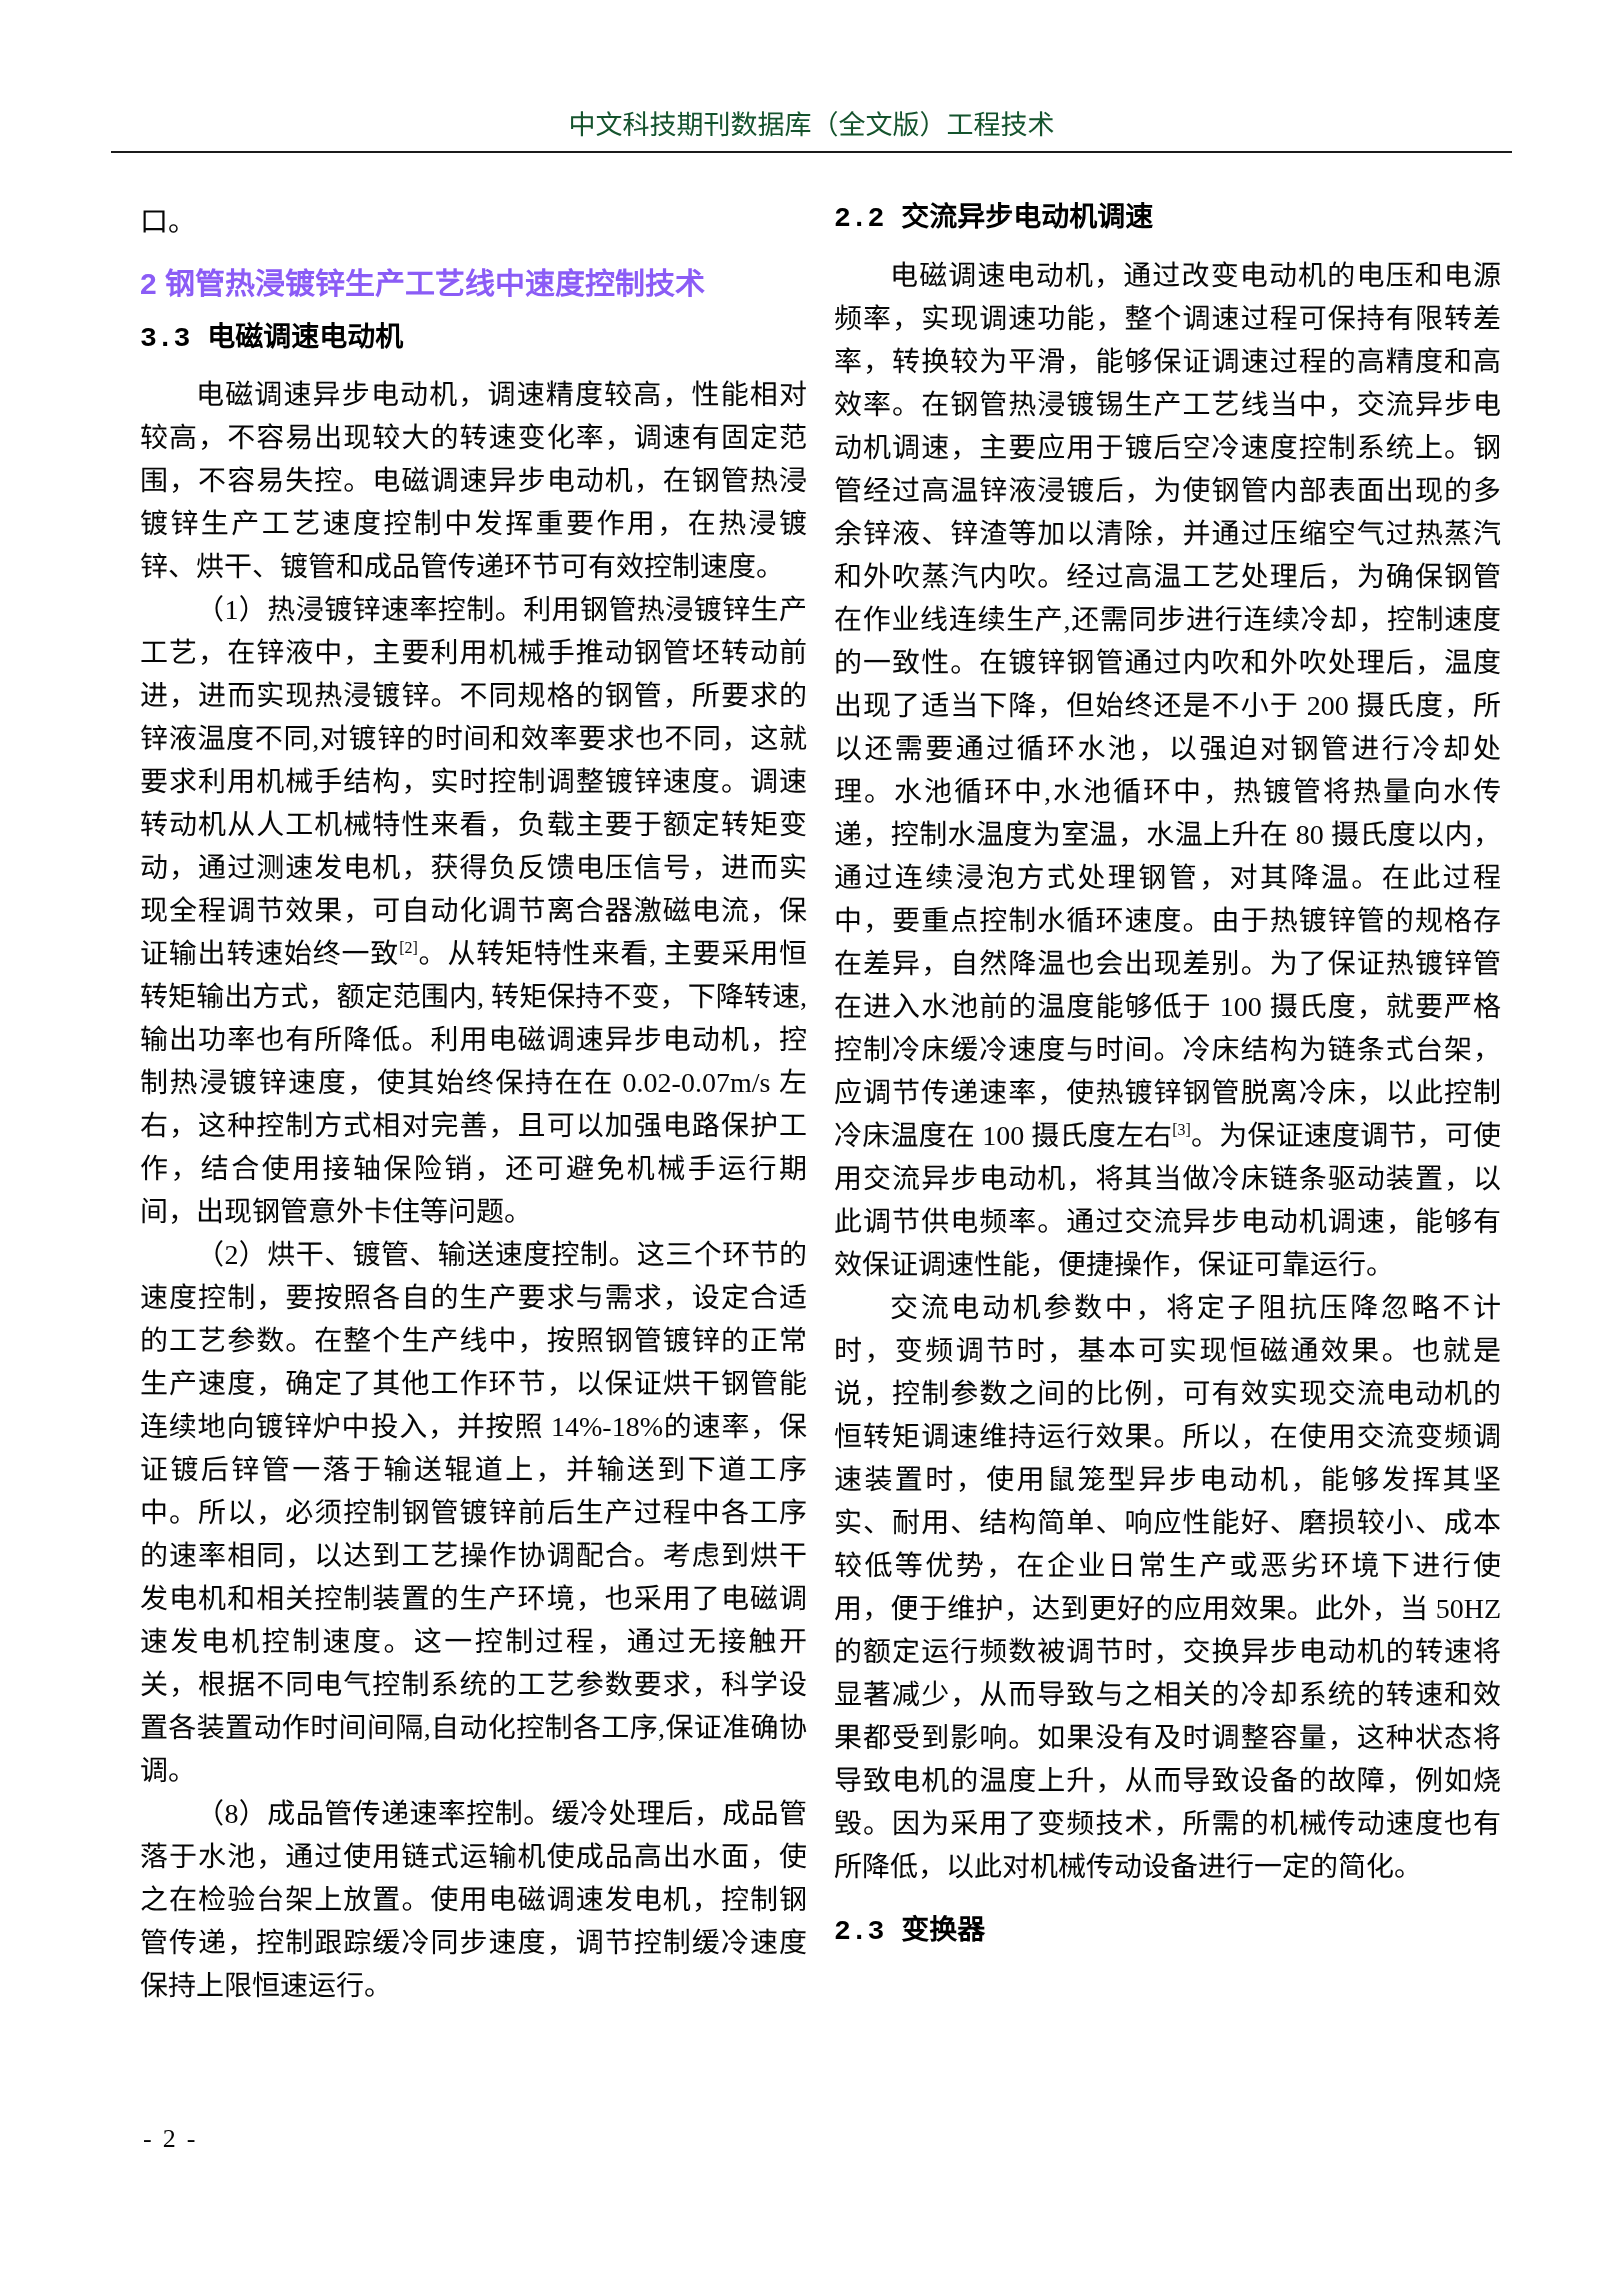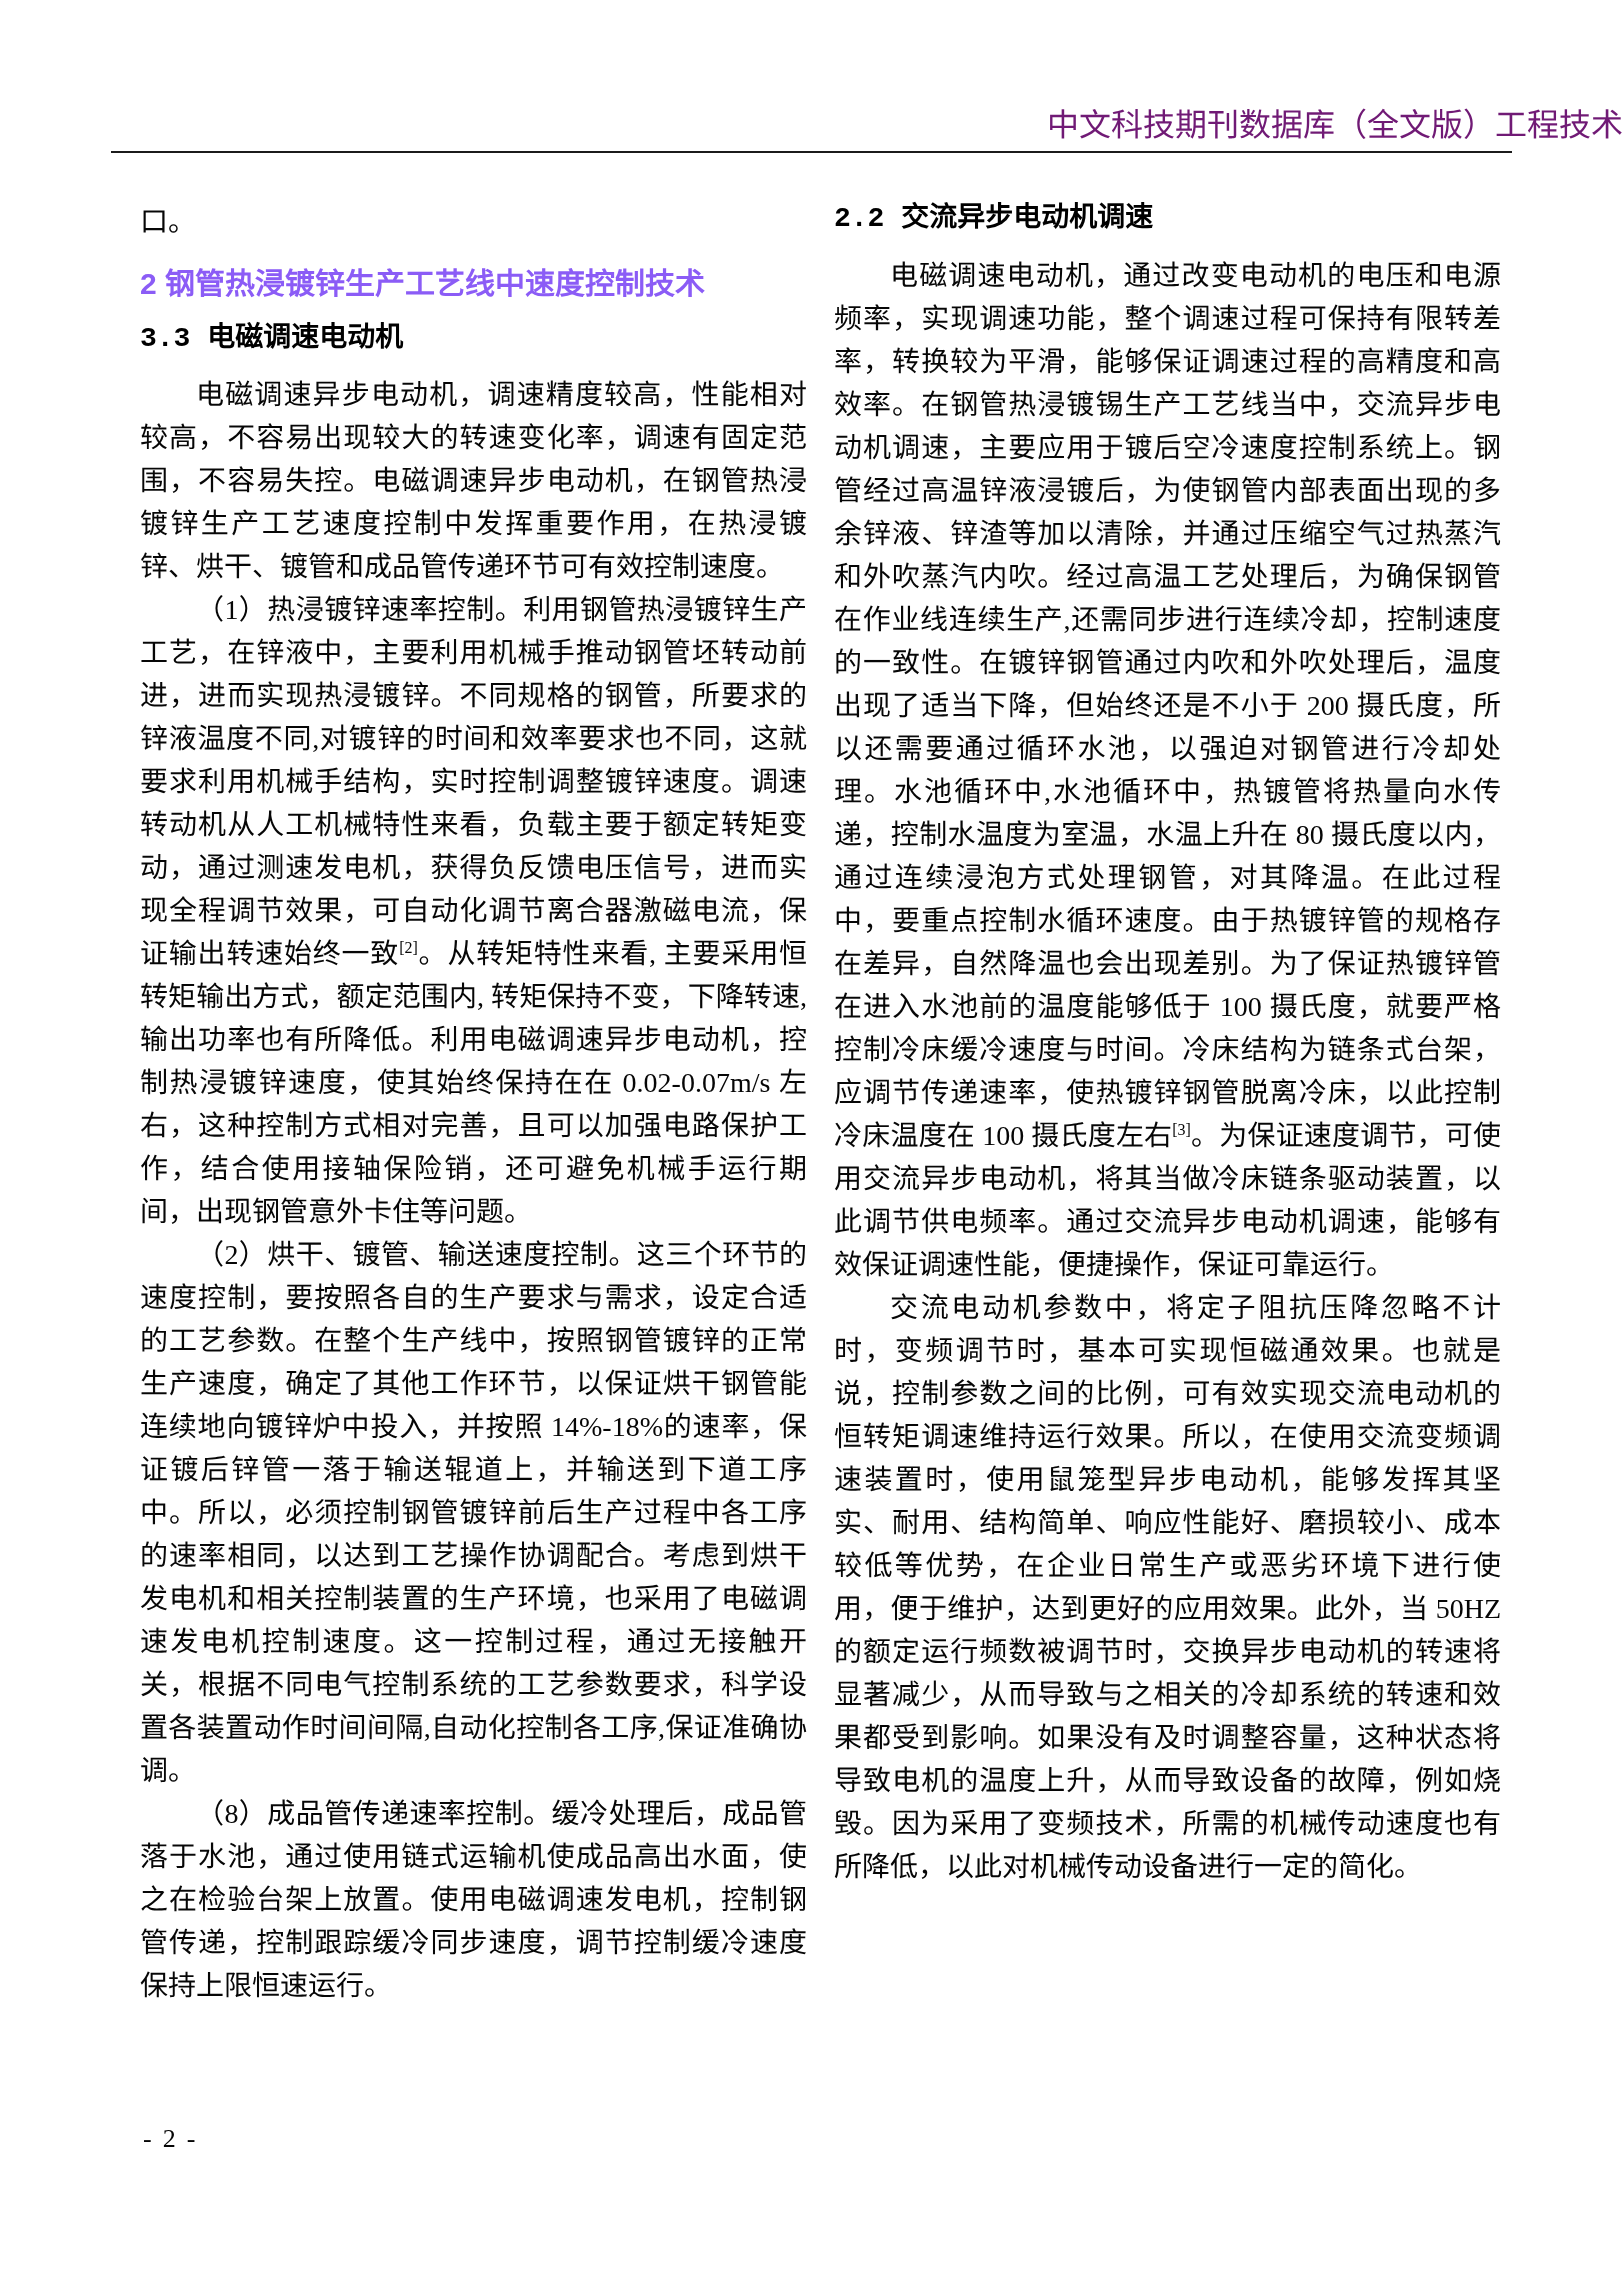--- a/index.html
+++ b/index.html
@@ -3,23 +3,23 @@
 <meta charset="utf-8">
 <style>
   * { margin:0; padding:0; box-sizing:border-box; }
   html, body { background:#ffffff; }
   body { width:1623px; height:2295px; position:relative; }
   .page {
     position:relative; width:1623px; height:2295px; background:#ffffff;
     color:#060606; overflow:hidden;
   }
   .page-header {
-    padding-top:108px; text-align:right;
+    padding-top:108px; text-align:center;
     font-family:"Liberation Serif","DejaVu Serif",serif;
-    font-size:32px; line-height:34px; color:#701a75;
+    font-size:27px; line-height:34px; color:#14532d;
   }
   .header-rule {
     margin:9.3px 111px 0 111px; height:0;
     border-bottom:2.9px solid #1b1b1b;
   }
   .columns {
     display:flex; gap:27px;
     margin:47px 122px 0 140px;
   }
   .col {
@@ -70,20 +70,21 @@
       <p class="body"><span>电磁调速异步电动机，调速精度较高，性能相对较高，不容易出现较大的转速变化率，调速有固定范围，不容易失控。电磁调速异步电动机，在钢管热浸镀锌生产工艺速度控制中发挥重要作用，在热浸镀锌、烘干、镀管和成品管传递环节可有效控制速度。</span></p>
       <p class="body"><span>（1）热浸镀锌速率控制。利用钢管热浸镀锌生产工艺，在锌液中，主要利用机械手推动钢管坯转动前进，进而实现热浸镀锌。不同规格的钢管，所要求的锌液温度不同,对镀锌的时间和效率要求也不同，这就要求利用机械手结构，实时控制调整镀锌速度。调速转动机从人工机械特性来看，负载主要于额定转矩变动，通过测速发电机，获得负反馈电压信号，进而实现全程调节效果，可自动化调节离合器激磁电流，保证输出转速始终一致</span><sup>[2]</sup><span>。从转矩特性来看, 主要采用恒转矩输出方式，额定范围内, 转矩保持不变，下降转速, 输出功率也有所降低。利用电磁调速异步电动机，控制热浸镀锌速度，使其始终保持在在 0.02-0.07m/s 左右，这种控制方式相对完善，且可以加强电路保护工作，结合使用接轴保险销，还可避免机械手运行期间，出现钢管意外卡住等问题。</span></p>
       <p class="body"><span>（2）烘干、镀管、输送速度控制。这三个环节的速度控制，要按照各自的生产要求与需求，设定合适的工艺参数。在整个生产线中，按照钢管镀锌的正常生产速度，确定了其他工作环节，以保证烘干钢管能连续地向镀锌炉中投入，并按照 14%-18%的速率，保证镀后锌管一落于输送辊道上，并输送到下道工序中。所以，必须控制钢管镀锌前后生产过程中各工序的速率相同，以达到工艺操作协调配合。考虑到烘干发电机和相关控制装置的生产环境，也采用了电磁调速发电机控制速度。这一控制过程，通过无接触开关，根据不同电气控制系统的工艺参数要求，科学设置各装置动作时间间隔,自动化控制各工序,保证准确协调。</span></p>
       <p class="body"><span>（8）成品管传递速率控制。缓冷处理后，成品管落于水池，通过使用链式运输机使成品高出水面，使之在检验台架上放置。使用电磁调速发电机，控制钢管传递，控制跟踪缓冷同步速度，调节控制缓冷速度保持上限恒速运行。</span></p>
     </div>
 
     <div class="col">
       <h3 class="sub first">2.2  交流异步电动机调速</h3>
       <p class="body"><span>电磁调速电动机，通过改变电动机的电压和电源频率，实现调速功能，整个调速过程可保持有限转差率，转换较为平滑，能够保证调速过程的高精度和高效率。在钢管热浸镀锡生产工艺线当中，交流异步电动机调速，主要应用于镀后空冷速度控制系统上。钢管经过高温锌液浸镀后，为使钢管内部表面出现的多余锌液、锌渣等加以清除，并通过压缩空气过热蒸汽和外吹蒸汽内吹。经过高温工艺处理后，为确保钢管在作业线连续生产,还需同步进行连续冷却，控制速度的一致性。在镀锌钢管通过内吹和外吹处理后，温度出现了适当下降，但始终还是不小于 200 摄氏度，所以还需要通过循环水池，以强迫对钢管进行冷却处理。水池循环中,水池循环中，热镀管将热量向水传递，控制水温度为室温，水温上升在 80 摄氏度以内，通过连续浸泡方式处理钢管，对其降温。在此过程中，要重点控制水循环速度。由于热镀锌管的规格存在差异，自然降温也会出现差别。为了保证热镀锌管在进入水池前的温度能够低于 100 摄氏度，就要严格控制冷床缓冷速度与时间。冷床结构为链条式台架，应调节传递速率，使热镀锌钢管脱离冷床，以此控制冷床温度在 100 摄氏度左右</span><sup>[3]</sup><span>。为保证速度调节，可使用交流异步电动机，将其当做冷床链条驱动装置，以此调节供电频率。通过交流异步电动机调速，能够有效保证调速性能，便捷操作，保证可靠运行。</span></p>
       <p class="body"><span>交流电动机参数中，将定子阻抗压降忽略不计时，变频调节时，基本可实现恒磁通效果。也就是说，控制参数之间的比例，可有效实现交流电动机的恒转矩调速维持运行效果。所以，在使用交流变频调速装置时，使用鼠笼型异步电动机，能够发挥其坚实、耐用、结构简单、响应性能好、磨损较小、成本较低等优势，在企业日常生产或恶劣环境下进行使用，便于维护，达到更好的应用效果。此外，当 50HZ 的额定运行频数被调节时，交换异步电动机的转速将显著减少，从而导致与之相关的冷却系统的转速和效果都受到影响。如果没有及时调整容量，这种状态将导致电机的温度上升，从而导致设备的故障，例如烧毁。因为采用了变频技术，所需的机械传动速度也有所降低，以此对机械传动设备进行一定的简化。</span></p>
+      <h3 class="sub next">2.3  变换器</h3>
     </div>
 
   </div>
 
   <div class="page-footer">- 2 -</div>
 
 </div>
 
 
 </body></html>

